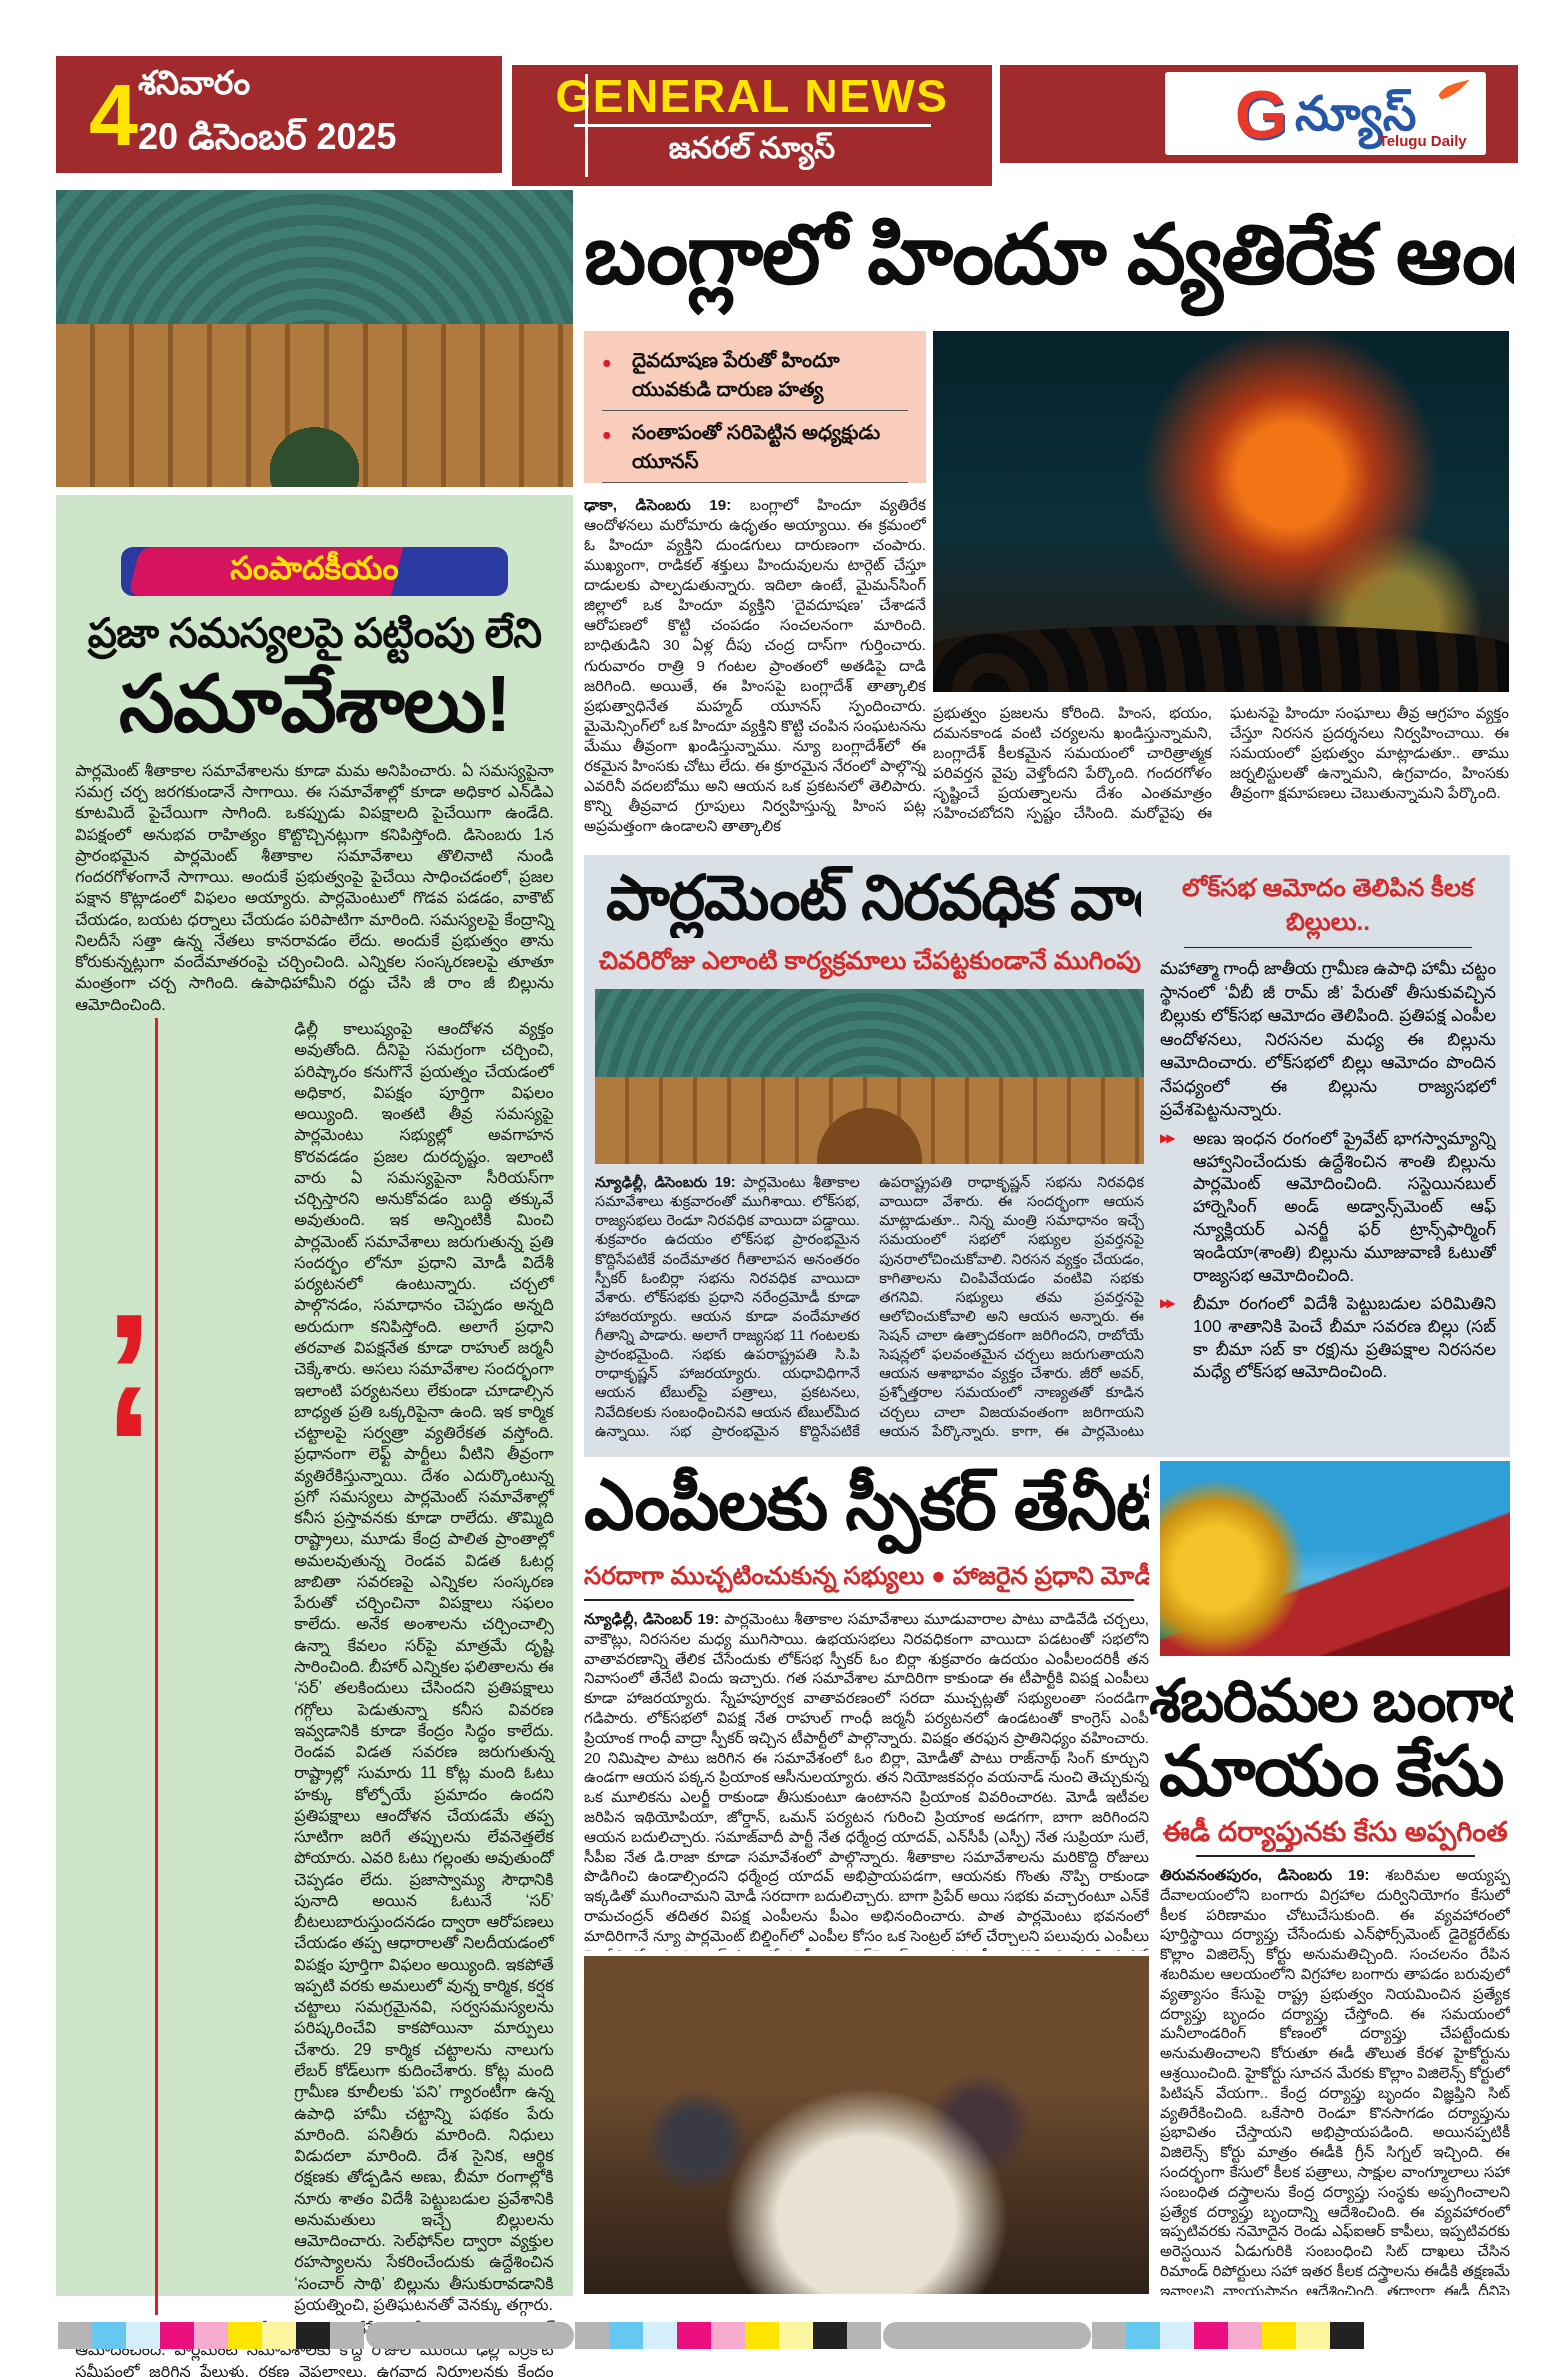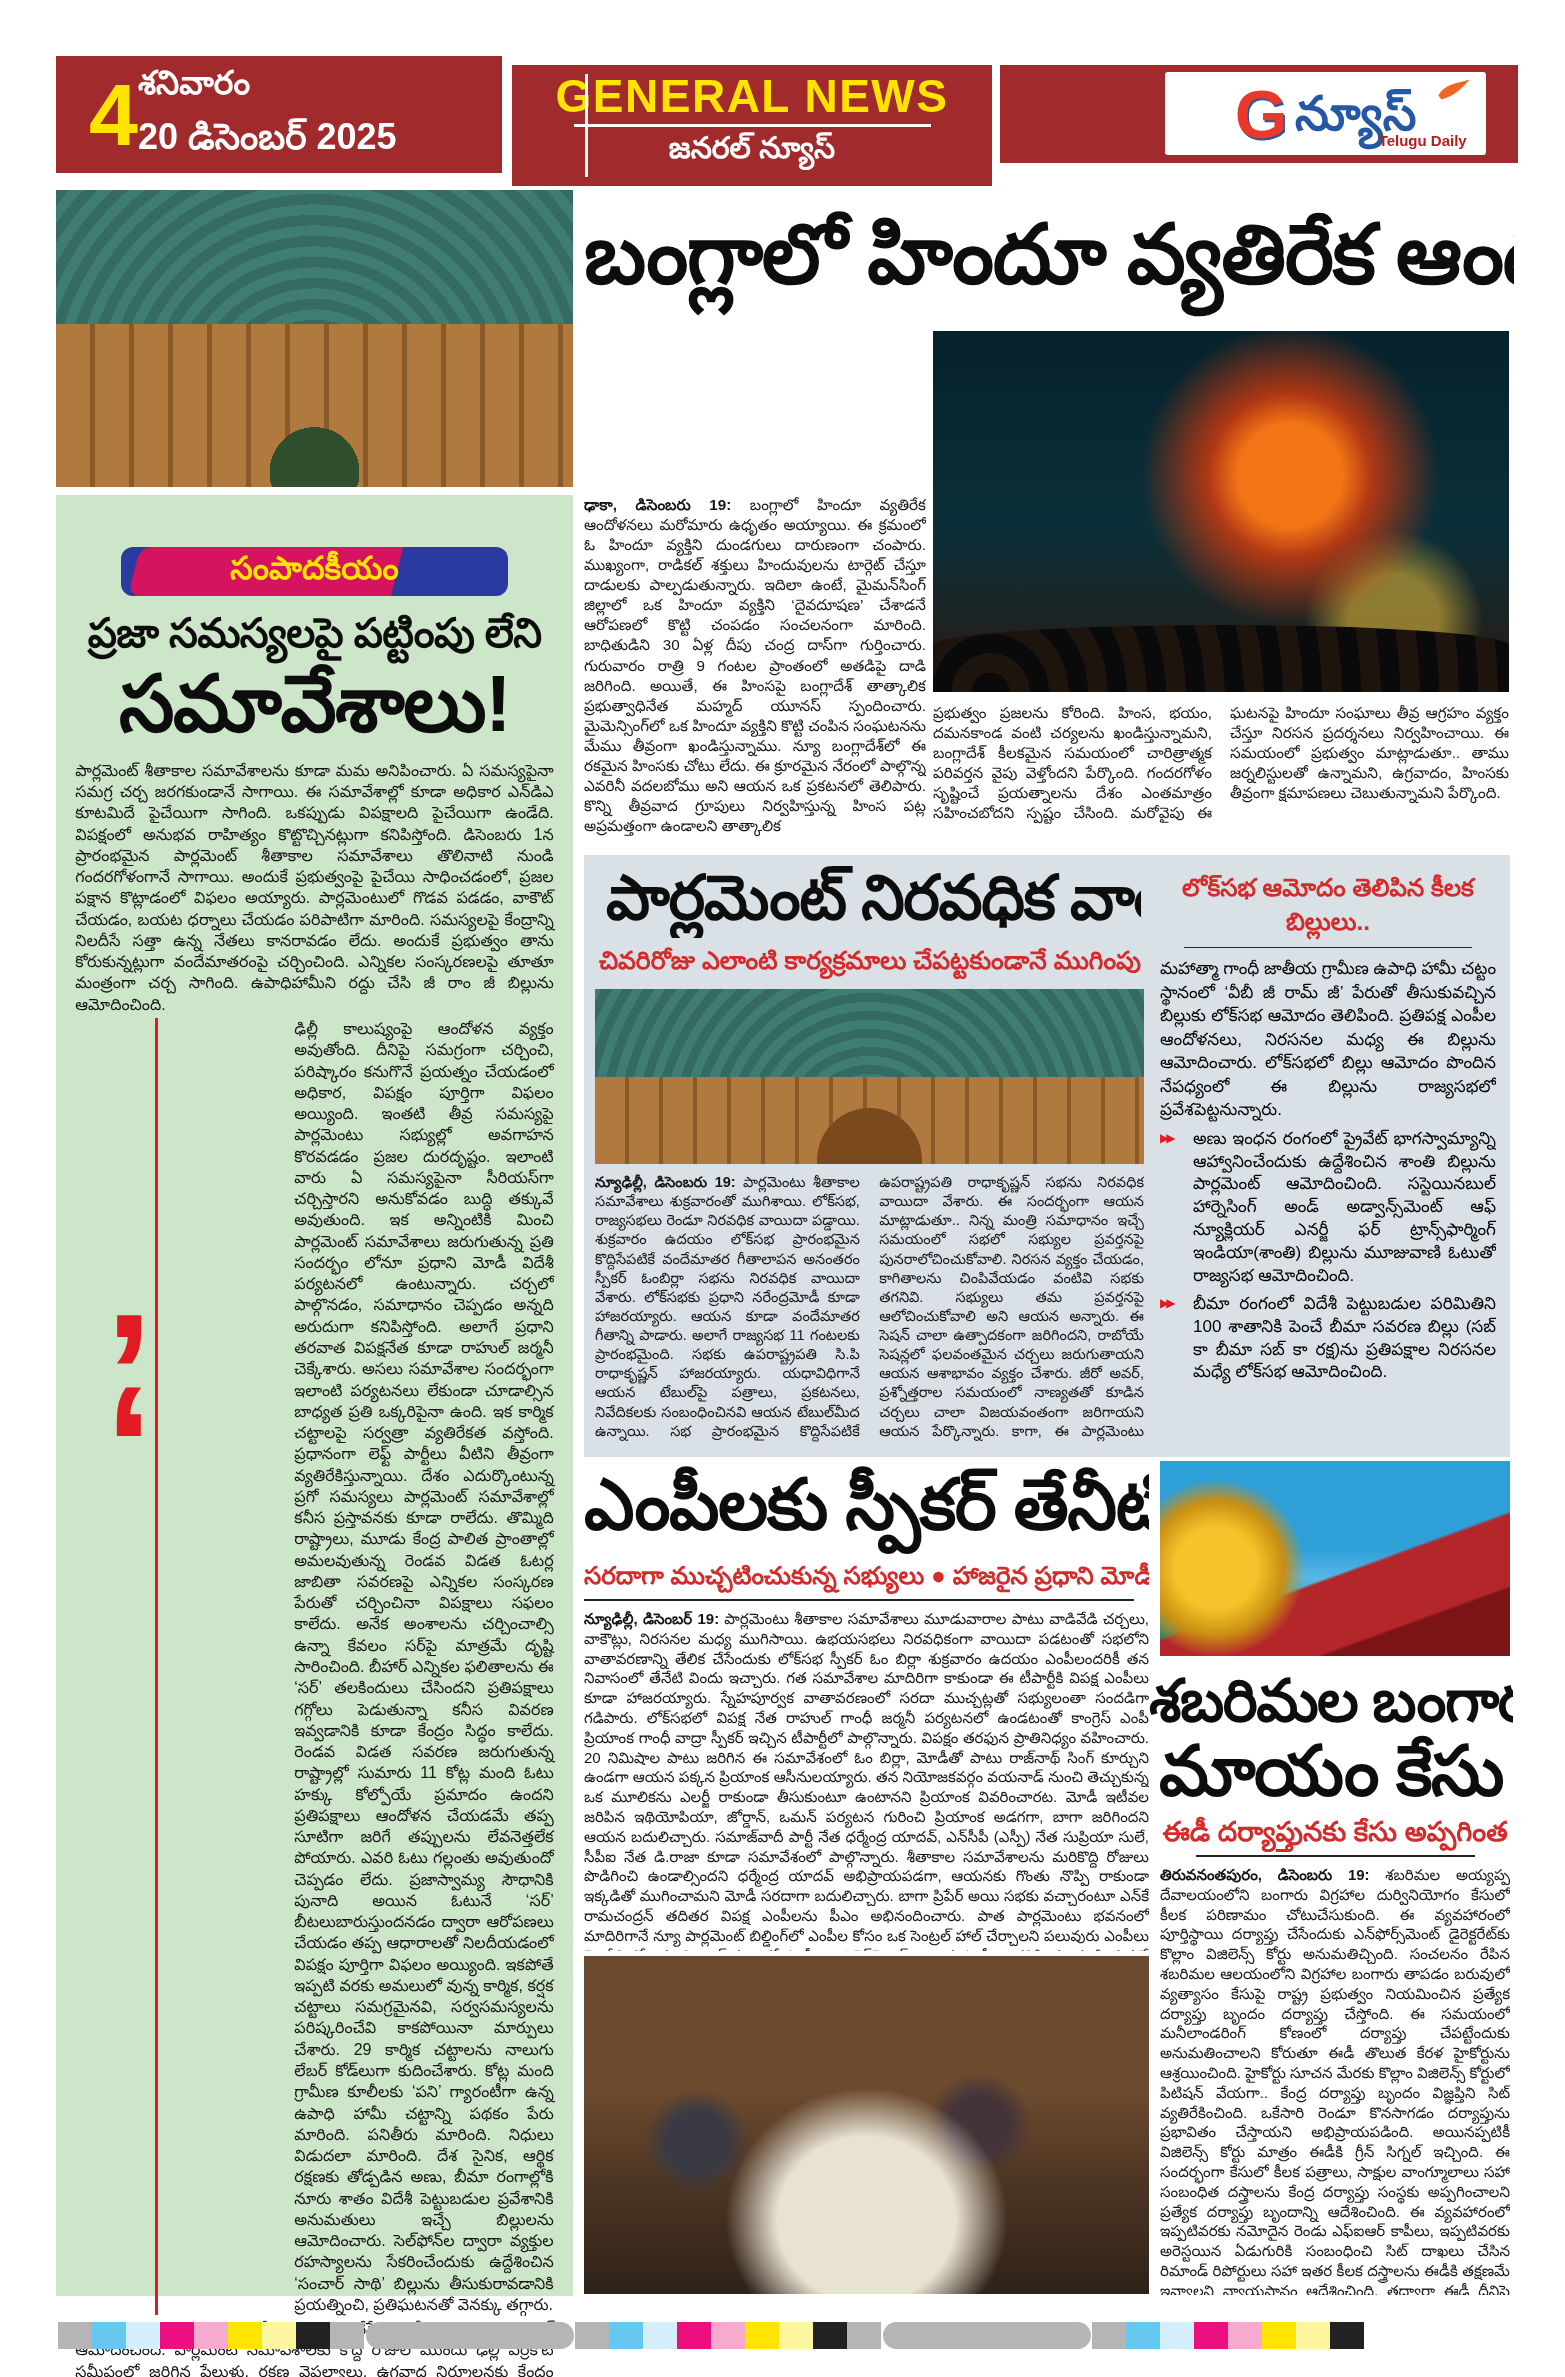--- a/index.html
+++ b/index.html
@@ -173,20 +173,24 @@
         <div class="quote-line"></div>
         <div class="quote-glyphs">’<br>‘</div>
       </div>
       <div class="ed-mid-text ed-body">ఢిల్లీ కాలుష్యంపై ఆందోళన వ్యక్తం అవుతోంది. దీనిపై సమగ్రంగా చర్చించి, పరిష్కారం కనుగొనే ప్రయత్నం చేయడంలో అధికార, విపక్షం పూర్తిగా విఫలం అయ్యింది. ఇంతటి తీవ్ర సమస్యపై పార్లమెంటు సభ్యుల్లో అవగాహన కొరవడడం ప్రజల దురదృష్టం. ఇలాంటి వారు ఏ సమస్యపైనా సీరియస్‌గా చర్చిస్తారని అనుకోవడం బుద్ధి తక్కువే అవుతుంది. ఇక అన్నింటికి మించి పార్లమెంట్ సమావేశాలు జరుగుతున్న ప్రతి సందర్భం లోనూ ప్రధాని మోడీ విదేశీ పర్యటనలో ఉంటున్నారు. చర్చలో పాల్గొనడం, సమాధానం చెప్పడం అన్నది అరుదుగా కనిపిస్తోంది. అలాగే ప్రధాని తరవాత విపక్షనేత కూడా రాహుల్ జర్మనీ చెక్కేశారు. అసలు సమావేశాల సందర్భంగా ఇలాంటి పర్యటనలు లేకుండా చూడాల్సిన బాధ్యత ప్రతి ఒక్కరిపైనా ఉంది. ఇక కార్మిక చట్టాలపై సర్వత్రా వ్యతిరేకత వస్తోంది. ప్రధానంగా లెఫ్ట్ పార్టీలు వీటిని తీవ్రంగా వ్యతిరేకిస్తున్నాయి. దేశం ఎదుర్కొంటున్న ప్రగో సమస్యలు పార్లమెంట్ సమావేశాల్లో కనీస ప్రస్తావనకు కూడా రాలేదు. తొమ్మిది రాష్ట్రాలు, మూడు కేంద్ర పాలిత ప్రాంతాల్లో అమలవుతున్న రెండవ విడత ఓటర్ల జాబితా సవరణపై ఎన్నికల సంస్కరణ పేరుతో చర్చించినా విపక్షాలు సఫలం కాలేదు. అనేక అంశాలను చర్చించాల్సి ఉన్నా కేవలం సర్‌పై మాత్రమే దృష్టి సారించింది. బీహార్ ఎన్నికల ఫలితాలను ఈ ‘సర్’ తలకిందులు చేసిందని ప్రతిపక్షాలు గగ్గోలు పెడుతున్నా కనీస వివరణ ఇవ్వడానికి కూడా కేంద్రం సిద్ధం కాలేదు. రెండవ విడత సవరణ జరుగుతున్న రాష్ట్రాల్లో సుమారు 11 కోట్ల మంది ఓటు హక్కు కోల్పోయే ప్రమాదం ఉందని ప్రతిపక్షాలు ఆందోళన చేయడమే తప్ప సూటిగా జరిగే తప్పులను లేవనెత్తలేక పోయారు. ఎవరి ఓటు గల్లంతు అవుతుందో చెప్పడం లేదు. ప్రజాస్వామ్య సౌధానికి పునాది అయిన ఓటునే ‘సర్’ బీటలుబారుస్తుందనడం ద్వారా ఆరోపణలు చేయడం తప్ప ఆధారాలతో నిలదీయడంలో విపక్షం పూర్తిగా విఫలం అయ్యింది. ఇకపోతే ఇప్పటి వరకు అమలులో వున్న కార్మిక, కర్షక చట్టాలు సమగ్రమైనవి, సర్వసమస్యలను పరిష్కరించేవి కాకపోయినా మార్పులు చేశారు. 29 కార్మిక చట్టాలను నాలుగు లేబర్ కోడ్‌లుగా కుదించేశారు. కోట్ల మంది గ్రామీణ కూలీలకు ‘పని’ గ్యారంటీగా ఉన్న ఉపాధి హామీ చట్టాన్ని పథకం పేరు మారింది. పనితీరు మారింది. నిధులు విడుదలా మారింది. దేశ సైనిక, ఆర్థిక రక్షణకు తోడ్పడిన అణు, బీమా రంగాల్లోకి నూరు శాతం విదేశీ పెట్టుబడుల ప్రవేశానికి అనుమతులు ఇచ్చే బిల్లులను ఆమోదించారు. సెల్‌ఫోన్‌ల ద్వారా వ్యక్తుల రహస్యాలను సేకరించేందుకు ఉద్దేశించిన ‘సంచార్ సాథి’ బిల్లును తీసుకురావడానికి ప్రయత్నించి, ప్రతిఘటనతో వెనక్కు తగ్గారు.</div>
     </div>
     <div class="ed-body">71 పాత చట్టాలను రద్దు లేదా సవరణ చేసే మరో బిల్లును పార్లమెంట్ ఆమోదించింది. పార్లమెంట్ సమావేశాలకు కొద్ది రోజుల ముందు ఢిల్లీ ఎర్రకోట సమీపంలో జరిగిన పేలుళ్లు, రక్షణ వైఫల్యాలు, ఉగ్రవాద నిర్మూలనకు కేంద్రం చేపడుతున్న చర్యల గురించి పార్లమెంట్‌కు చెప్పాల్సిన బాధ్యతను విపక్షంతో పాటు కేంద్రం కూడా విస్మరించింది. అలాగే ‘వికసిత భారత్’ రాజధాని ఢిల్లీలోని ఒకరోజు నివసిస్తే కాలుష్యం వల్ల 15 సిగరెట్లు కాల్చినంతగా ఆరోగ్యం చెడిపోతుందని నిపుణులు చెబుతున్నారు. ఇంతటి కాలుష్యానికి కారణాలు ఏమిటన్నది నివారణకు తీసుకుంటున్న చర్యలు ఏమిటో, ప్రజలు ఏమి చేయాలో పార్లమెంట్ సాక్షిగా ప్రభుత్వం చెబుతుందని ఆశించినవారికి నిరాశే మిగిలింది. డాలర్‌లో రూపాయి మారకం విలువ సుమారు 91 రూపాయలకు పడిపోయింది. దీనివల్ల ముడిచమురు ధరలు పెరిగి నిత్యావసర సరుకుల ధరలతో పాటు, చిన్న, మధ్యతరహా పరిశ్రమలు మూతపడి, అదనపు నిరుద్యోగం పెరుగుతుంది. ఇంతటి ముఖ్యమైన అంశం పార్లమెంట్‌లో ప్రస్తావనకు కూడా రాలేదు. కేంద్ర ప్రభుత్వ నిర్ణయాన్ని ధిక్కరించి 5 వేల విమాన సర్వీసులను రద్దు చేసి దేశ ప్రతిష్టను దిగజార్చిన ప్రైవేట్ విమాన సర్వీసు ‘ఇండిగో’ గురించి, హెచ్1 బి వీసా, సుంకాల పెంపు, రష్యా చమురు దిగుమతులపై ఆంక్షలు విధిస్తున్న ట్రంప్ నిర్ణయాలపై చర్చ జరపకుండా ప్రగో సమస్యలను గాలికొదిలేశారు. ఇవన్నీ చర్చించేలా ఎజెండాను సెట్ చేయాల్సిన విపక్షనేతలు మరచిపోయారు. ఇవన్నీ కూడా చర్చించి, తద్వారా సమస్యలను పరిష్కరించుకోవాల్సి ఉంది. కానీ ప్రధాన ప్రతిపక్ష నేత రాహుల్ అనుభవ రాహిత్యం, ఆయన అనుచరుల వ్యూహాత్మక తప్పిదం కారణంగా అనేక సమస్యలు ఎప్పటిలానే వెనకబడి పోయాయి. ఇందుకు ప్రభుత్వాన్ని నిందించడం కన్నా చర్చను లేవనెత్తే విషయంలో విఫలం అయినందుకు విపక్షాన్ని దునుమాడాల్సిందే. అలాగే 1962 నాటి అణుశక్తి, 2010 నాటి పౌర అణు నష్టబాధ్యత చట్టాలను సవరిస్తూ ఈ పార్లమెంట్‌లో బిల్లు ఆమోదించారు. అణుశక్తి వంటి వ్యూహాత్మక, కీలక రంగంలోకి తమకిష్టమైన కార్పొరేట్ కంపెనీలకు అనుమతులు ఇచ్చి అణురక్షణ, దేశ భద్రతను ప్రమాదంలో వేశారు. కొత్త బిల్లు ప్రకారం అణు రియాక్టర్ల వల్ల ప్రమాదం జరిగినప్పుడు పౌరులకు చెల్లించాల్సిన నష్టపరిహారం యజమానుల దయాదాక్షిణ్యాలకు వదిలేసింది. ఉన్న చట్టాలే అమలు చేయని ఈ కంపెనీలు రానున్న రోజుల్లో ప్రజలకు ఏరకంగా బాధ్యత వహిస్తాయో పాలకులే చెప్పాలి.</div>
   </div>
 
   <div class="abs headline bd-headline">బంగ్లాలో హిందూ వ్యతిరేక ఆందోళనలు</div>
 
+  <ul class="abs bd-bullets">
+    <li>దైవదూషణ పేరుతో హిందూ యువకుడి దారుణ హత్య</li>
+    <li>సంతాపంతో సరిపెట్టిన అధ్యక్షుడు యూనస్</li>
+  </ul>
 
   <div class="abs photo photo-protest">
     <div class="crowd"></div>
   </div>
 
   <div class="abs body-text bd-col1">
     <span class="dateline">ఢాకా, డిసెంబరు 19:</span>
     <span>బంగ్లాలో హిందూ వ్యతిరేక ఆందోళనలు మరోమారు ఉధృతం అయ్యాయి. ఈ క్రమంలో ఓ హిందూ వ్యక్తిని దుండగులు దారుణంగా చంపారు. ముఖ్యంగా, రాడికల్ శక్తులు హిందువులను టార్గెట్ చేస్తూ దాడులకు పాల్పడుతున్నారు. ఇదిలా ఉంటే, మైమన్‌సింగ్ జిల్లాలో ఒక హిందూ వ్యక్తిని ‘దైవదూషణ’ చేశాడనే ఆరోపణలో కొట్టి చంపడం సంచలనంగా మారింది. బాధితుడిని 30 ఏళ్ల దీపు చంద్ర దాస్‌గా గుర్తించారు. గురువారం రాత్రి 9 గంటల ప్రాంతంలో అతడిపై దాడి జరిగింది. అయితే, ఈ హింసపై బంగ్లాదేశ్ తాత్కాలిక ప్రభుత్వాధినేత మహ్మద్ యూనస్ స్పందించారు. మైమెన్సింగ్‌లో ఒక హిందూ వ్యక్తిని కొట్టి చంపిన సంఘటనను మేము తీవ్రంగా ఖండిస్తున్నాము. న్యూ బంగ్లాదేశ్‌లో ఈ రకమైన హింసకు చోటు లేదు. ఈ క్రూరమైన నేరంలో పాల్గొన్న ఎవరినీ వదలబోము అని ఆయన ఒక ప్రకటనలో తెలిపారు. కొన్ని తీవ్రవాద గ్రూపులు నిర్వహిస్తున్న హింస పట్ల అప్రమత్తంగా ఉండాలని తాత్కాలిక</span>
   </div>
   <div class="abs body-text bd-col23">ప్రభుత్వం ప్రజలను కోరింది. హింస, భయం, దమనకాండ వంటి చర్యలను ఖండిస్తున్నామని, బంగ్లాదేశ్ కీలకమైన సమయంలో చారిత్రాత్మక పరివర్తన వైపు వెళ్తోందని పేర్కొంది. గందరగోళం సృష్టించే ప్రయత్నాలను దేశం ఎంతమాత్రం సహించబోదని స్పష్టం చేసింది. మరోవైపు ఈ ఘటనపై హిందూ సంఘాలు తీవ్ర ఆగ్రహం వ్యక్తం చేస్తూ నిరసన ప్రదర్శనలు నిర్వహించాయి. ఈ సమయంలో ప్రభుత్వం మాట్లాడుతూ.. తాము జర్నలిస్టులతో ఉన్నామని, ఉగ్రవాదం, హింసకు తీవ్రంగా క్షమాపణలు చెబుతున్నామని పేర్కొంది.</div>

